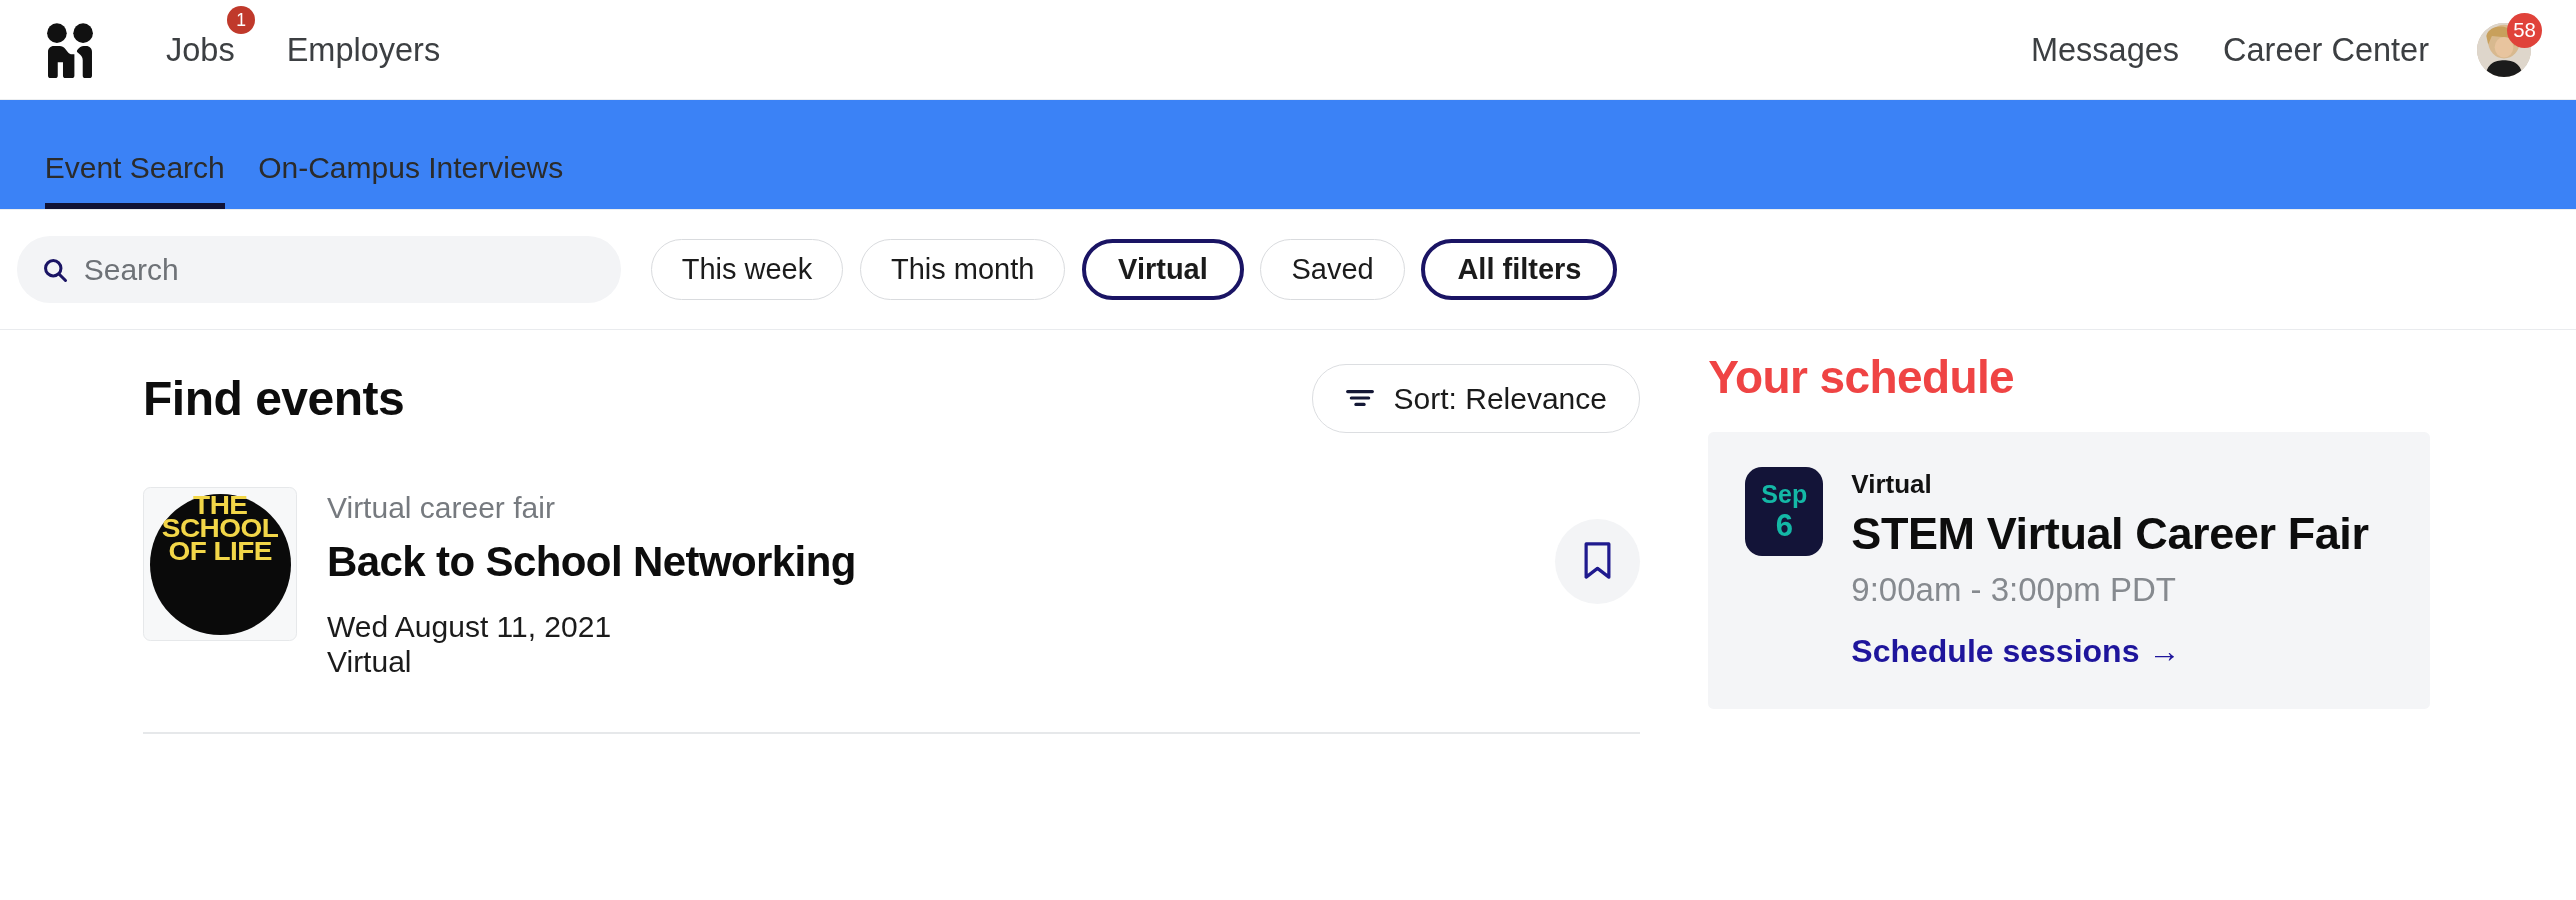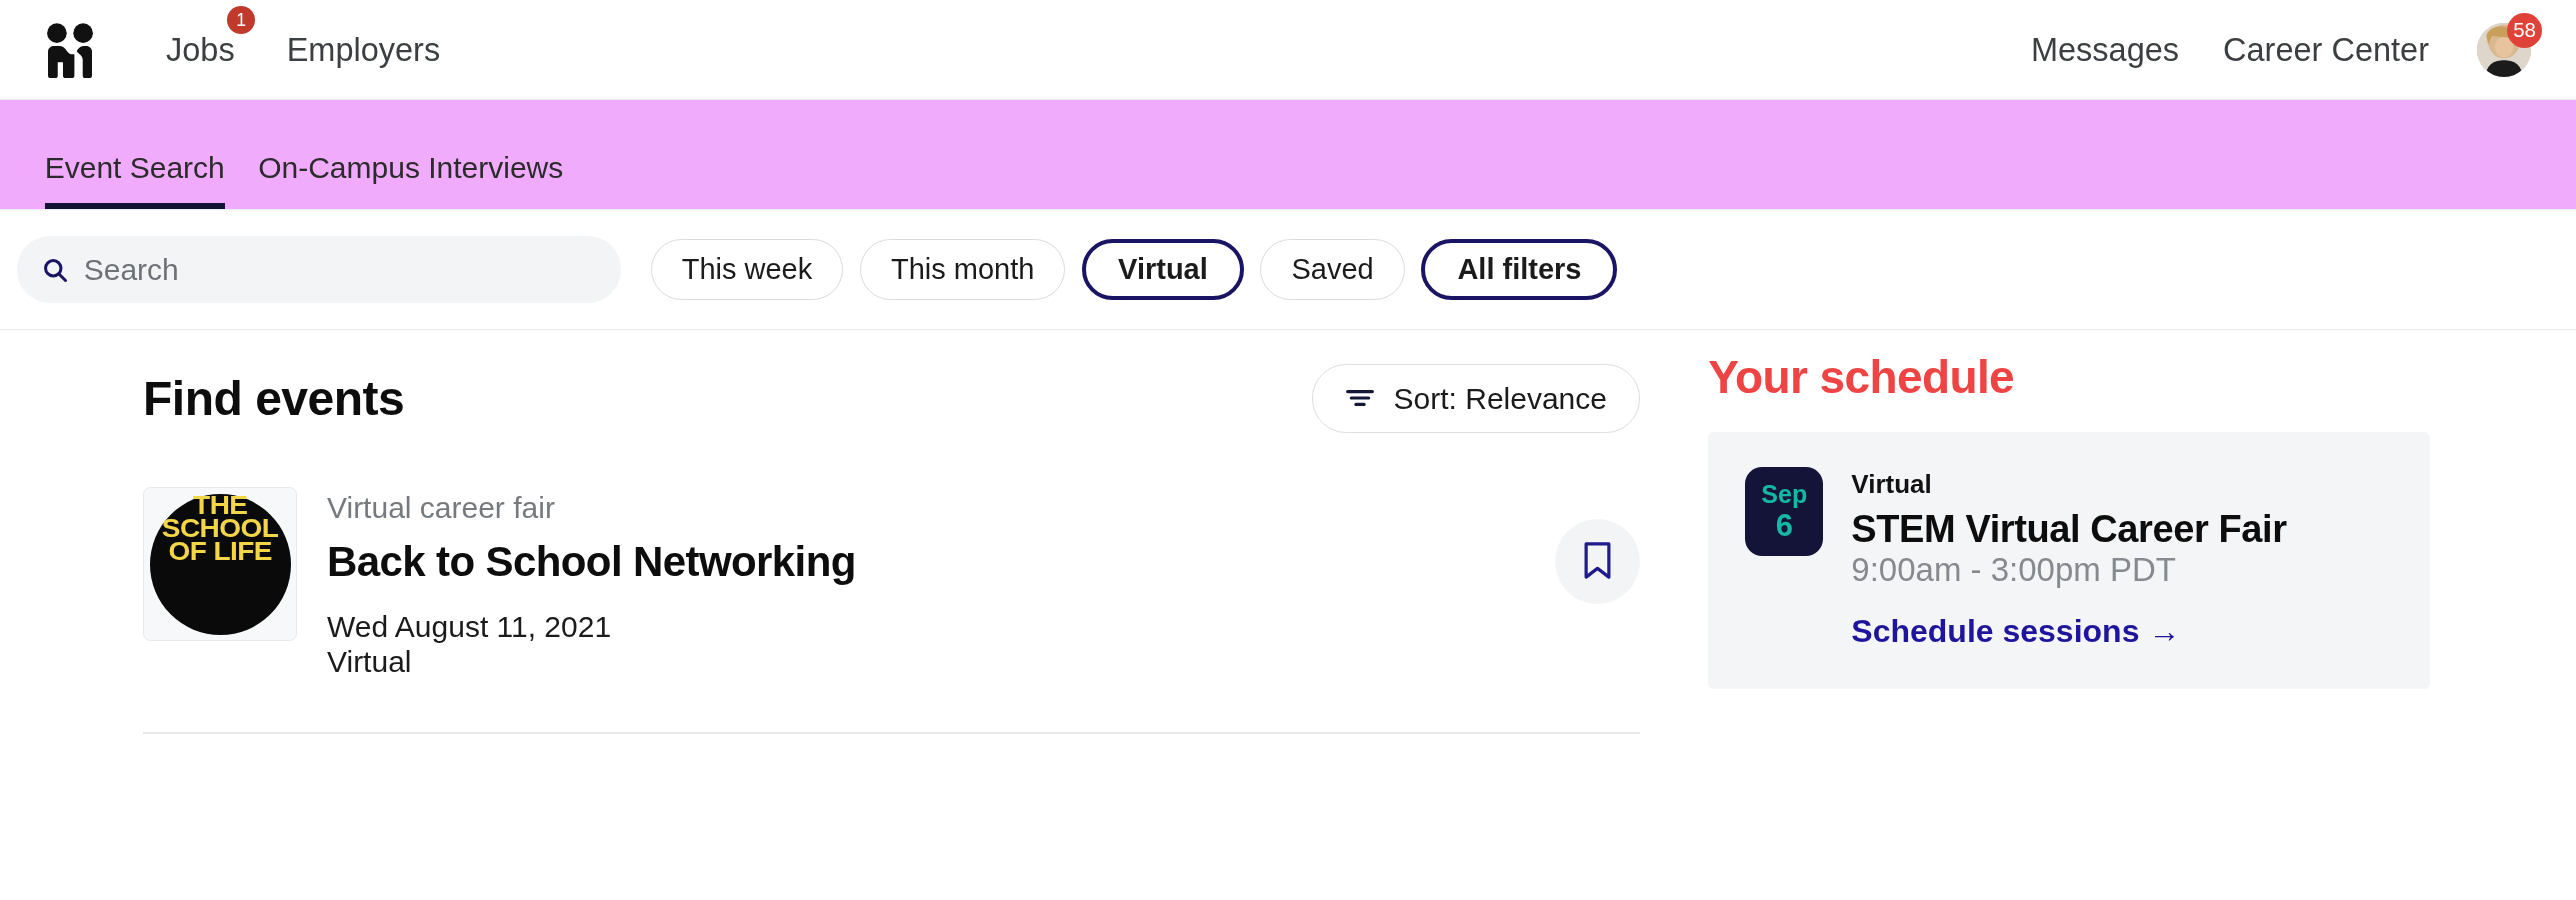--- a/index.html
+++ b/index.html
@@ -96,21 +96,21 @@
     font-family: "Liberation Sans", sans-serif;
   }
 
   
   .subtabs {
     position: relative;
     height: 110px;
     display: flex;
     align-items: flex-end;
     padding-left: 28px;
-    background: #f0abfc;
+    background: #3b82f6;
     border-bottom: 1.9px solid #eceef0;
   }
   .subtab {
     position: relative;
     font-size: 30px;
     color: #2b2b2b;
     padding: 0 16.7px 24px 16.7px;
     cursor: pointer;
     white-space: nowrap;
   }
@@ -314,25 +314,25 @@
     flex-direction: column;
     align-items: center;
     justify-content: center;
     flex: 0 0 auto;
   }
   .date-badge .mon { font-size: 25px; font-weight: bold; line-height: 1.15; }
   .date-badge .day { font-size: 31px; font-weight: bold; line-height: 1.15; }
   .sched-body { padding-top: 1.9px; }
   .sched-kicker { font-size: 26px; font-weight: bold; color: #121212; margin-bottom: 7.4px; }
   .sched-name {
-    font-size: 38px;
+    font-size: 45px;
     font-weight: bold;
     letter-spacing: -0.4px;
     color: #0d0d0d;
-    margin-bottom: 0;
+    margin-bottom: 11px;
     text-align: center;
   }
   .sched-time { font-size: 33px; color: #868a8f; margin-bottom: 24px; }
   .sched-link {
     font-size: 32px;
     font-weight: bold;
     color: #1e159c;
     cursor: pointer;
     white-space: nowrap;
   }

